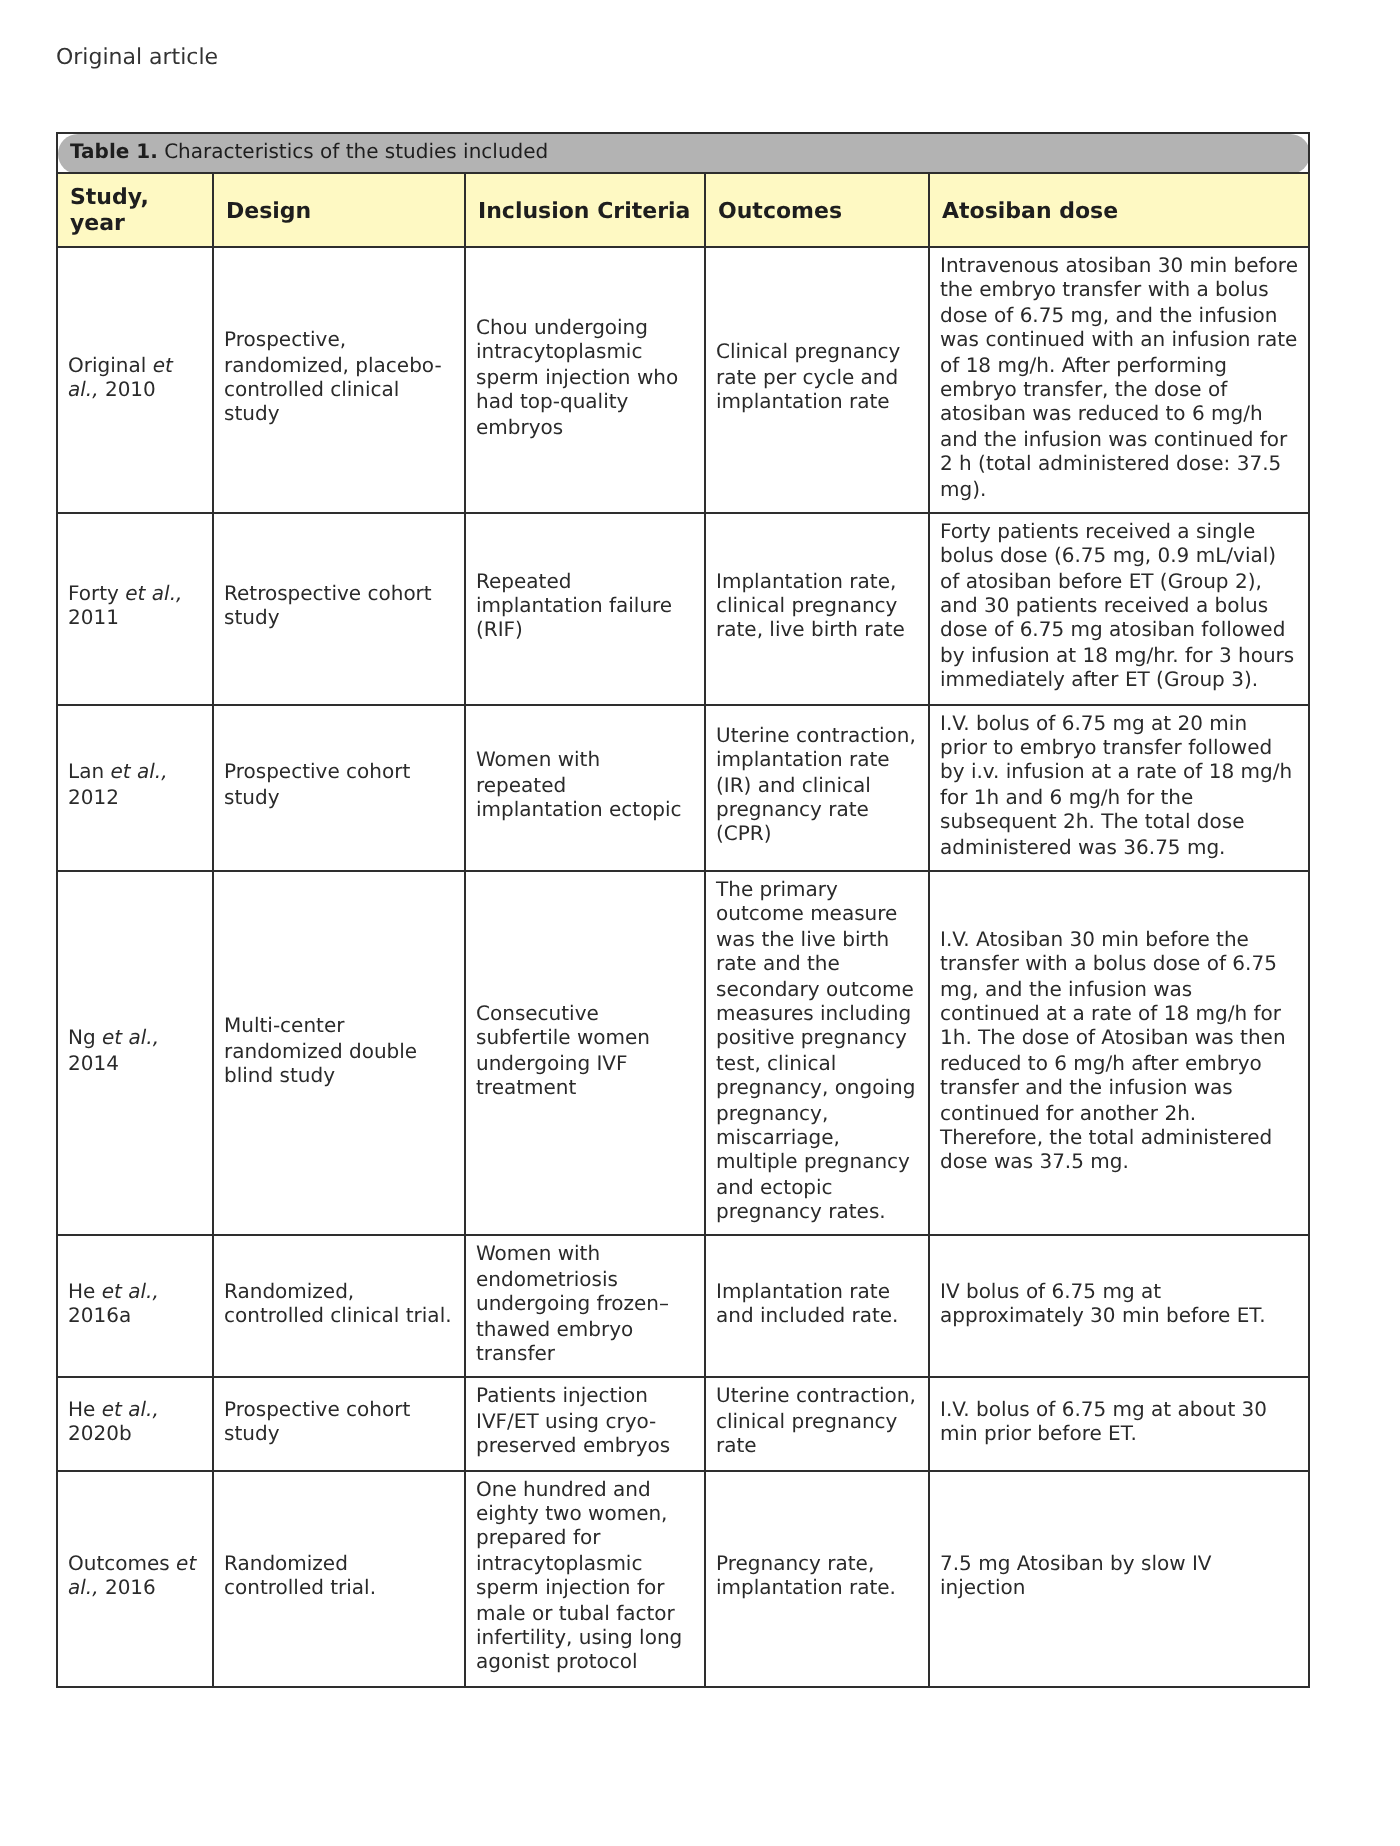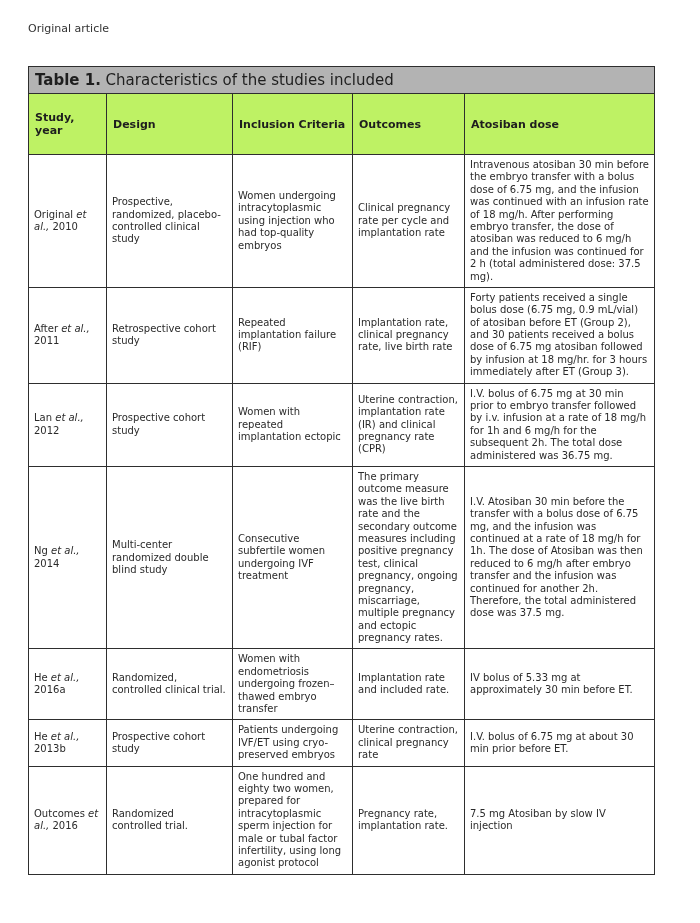--- a/index.html
+++ b/index.html
@@ -11,26 +11,26 @@
   .kicker{font-size:11px;color:#333;}
   
   table.studies{
     border-collapse:collapse;table-layout:fixed;width:626px;margin-top:31px;
   }
   table.studies th, table.studies td{
     border:1px solid #2e2e2e;
   }
   .tcap{
     background:#b3b3b3;text-align:left;font-weight:normal;
-    font-size:15px;padding:4px 6px;color:#1e1e1e;
+    font-size:10px;padding:4px 6px;color:#1e1e1e;border-radius:11px;
   }
   .tcap b{font-weight:bold;}
   th.colh{
     font-size:11px;font-weight:bold;text-align:left;vertical-align:middle;
-    padding:17px 6px;color:#1e1e1e;background:#bef264;margin-top:29px;
+    padding:5px 6px;color:#1e1e1e;background:#fef9c3;margin-top:29px;
   }
   td.cell{
     font-size:10px;line-height:1.24;padding:4px 5px;vertical-align:middle;
     color:#2a2a2a;background:#fff;
   }
   .etal{font-style:italic;}
   col.c-study{width:78px;}
   col.c-design{width:126px;}
   col.c-incl{width:120px;}
   col.c-out{width:112px;}
@@ -60,56 +60,56 @@
         <th class="colh">Design</th>
         <th class="colh">Inclusion Criteria</th>
         <th class="colh">Outcomes</th>
         <th class="colh">Atosiban dose</th>
       </tr>
     </thead>
     <tbody>
       <tr>
         <td class="cell"><span>Original</span> <span class="etal">et al.,</span> <span>2010</span></td>
         <td class="cell">Prospective, randomized, placebo-controlled clinical study</td>
-        <td class="cell">Women undergoing intracytoplasmic using injection who had top-quality embryos</td>
+        <td class="cell">Chou undergoing intracytoplasmic sperm injection who had top-quality embryos</td>
         <td class="cell">Clinical pregnancy rate per cycle and implantation rate</td>
         <td class="cell">Intravenous atosiban 30 min before the embryo transfer with a bolus dose of 6.75 mg, and the infusion was continued with an infusion rate of 18 mg/h. After performing embryo transfer, the dose of atosiban was reduced to 6 mg/h and the infusion was continued for 2 h (total administered dose: 37.5 mg).</td>
       </tr>
       <tr>
-        <td class="cell"><span>After</span> <span class="etal">et al.,</span> <span>2011</span></td>
+        <td class="cell"><span>Forty</span> <span class="etal">et al.,</span> <span>2011</span></td>
         <td class="cell">Retrospective cohort study</td>
         <td class="cell">Repeated implantation failure (RIF)</td>
         <td class="cell">Implantation rate, clinical pregnancy rate, live birth rate</td>
         <td class="cell">Forty patients received a single bolus dose (6.75 mg, 0.9 mL/vial) of atosiban before ET (Group 2), and 30 patients received a bolus dose of 6.75 mg atosiban followed by infusion at 18 mg/hr. for 3 hours immediately after ET (Group 3).</td>
       </tr>
       <tr>
         <td class="cell"><span>Lan</span> <span class="etal">et al.,</span> <span>2012</span></td>
         <td class="cell">Prospective cohort study</td>
         <td class="cell">Women with repeated implantation ectopic</td>
         <td class="cell">Uterine contraction, implantation rate (IR) and clinical pregnancy rate (CPR)</td>
-        <td class="cell">I.V. bolus of 6.75 mg at 30 min prior to embryo transfer followed by i.v. infusion at a rate of 18 mg/h for 1h and 6 mg/h for the subsequent 2h. The total dose administered was 36.75 mg.</td>
+        <td class="cell">I.V. bolus of 6.75 mg at 20 min prior to embryo transfer followed by i.v. infusion at a rate of 18 mg/h for 1h and 6 mg/h for the subsequent 2h. The total dose administered was 36.75 mg.</td>
       </tr>
       <tr>
         <td class="cell"><span>Ng</span> <span class="etal">et al.,</span> <span>2014</span></td>
         <td class="cell">Multi-center randomized double blind study</td>
         <td class="cell">Consecutive subfertile women undergoing IVF treatment</td>
         <td class="cell">The primary outcome measure was the live birth rate and the secondary outcome measures including positive pregnancy test, clinical pregnancy, ongoing pregnancy, miscarriage, multiple pregnancy and ectopic pregnancy rates.</td>
         <td class="cell">I.V. Atosiban 30 min before the transfer with a bolus dose of 6.75 mg, and the infusion was continued at a rate of 18 mg/h for 1h. The dose of Atosiban was then reduced to 6 mg/h after embryo transfer and the infusion was continued for another 2h. Therefore, the total administered dose was 37.5 mg.</td>
       </tr>
       <tr>
         <td class="cell"><span>He</span> <span class="etal">et al.,</span> <span>2016a</span></td>
         <td class="cell">Randomized, controlled clinical trial.</td>
         <td class="cell">Women with endometriosis undergoing frozen–thawed embryo transfer</td>
         <td class="cell">Implantation rate and included rate.</td>
-        <td class="cell">IV bolus of 5.33 mg at approximately 30 min before ET.</td>
+        <td class="cell">IV bolus of 6.75 mg at approximately 30 min before ET.</td>
       </tr>
       <tr>
-        <td class="cell"><span>He</span> <span class="etal">et al.,</span> <span>2013b</span></td>
+        <td class="cell"><span>He</span> <span class="etal">et al.,</span> <span>2020b</span></td>
         <td class="cell">Prospective cohort study</td>
-        <td class="cell">Patients undergoing IVF/ET using cryo-preserved embryos</td>
+        <td class="cell">Patients injection IVF/ET using cryo-preserved embryos</td>
         <td class="cell">Uterine contraction, clinical pregnancy rate</td>
         <td class="cell">I.V. bolus of 6.75 mg at about 30 min prior before ET.</td>
       </tr>
       <tr>
         <td class="cell"><span>Outcomes</span> <span class="etal">et al.,</span> <span>2016</span></td>
         <td class="cell">Randomized controlled trial.</td>
         <td class="cell">One hundred and eighty two women, prepared for intracytoplasmic sperm injection for male or tubal factor infertility, using long agonist protocol</td>
         <td class="cell">Pregnancy rate, implantation rate.</td>
         <td class="cell">7.5 mg Atosiban by slow IV injection</td>
       </tr>

